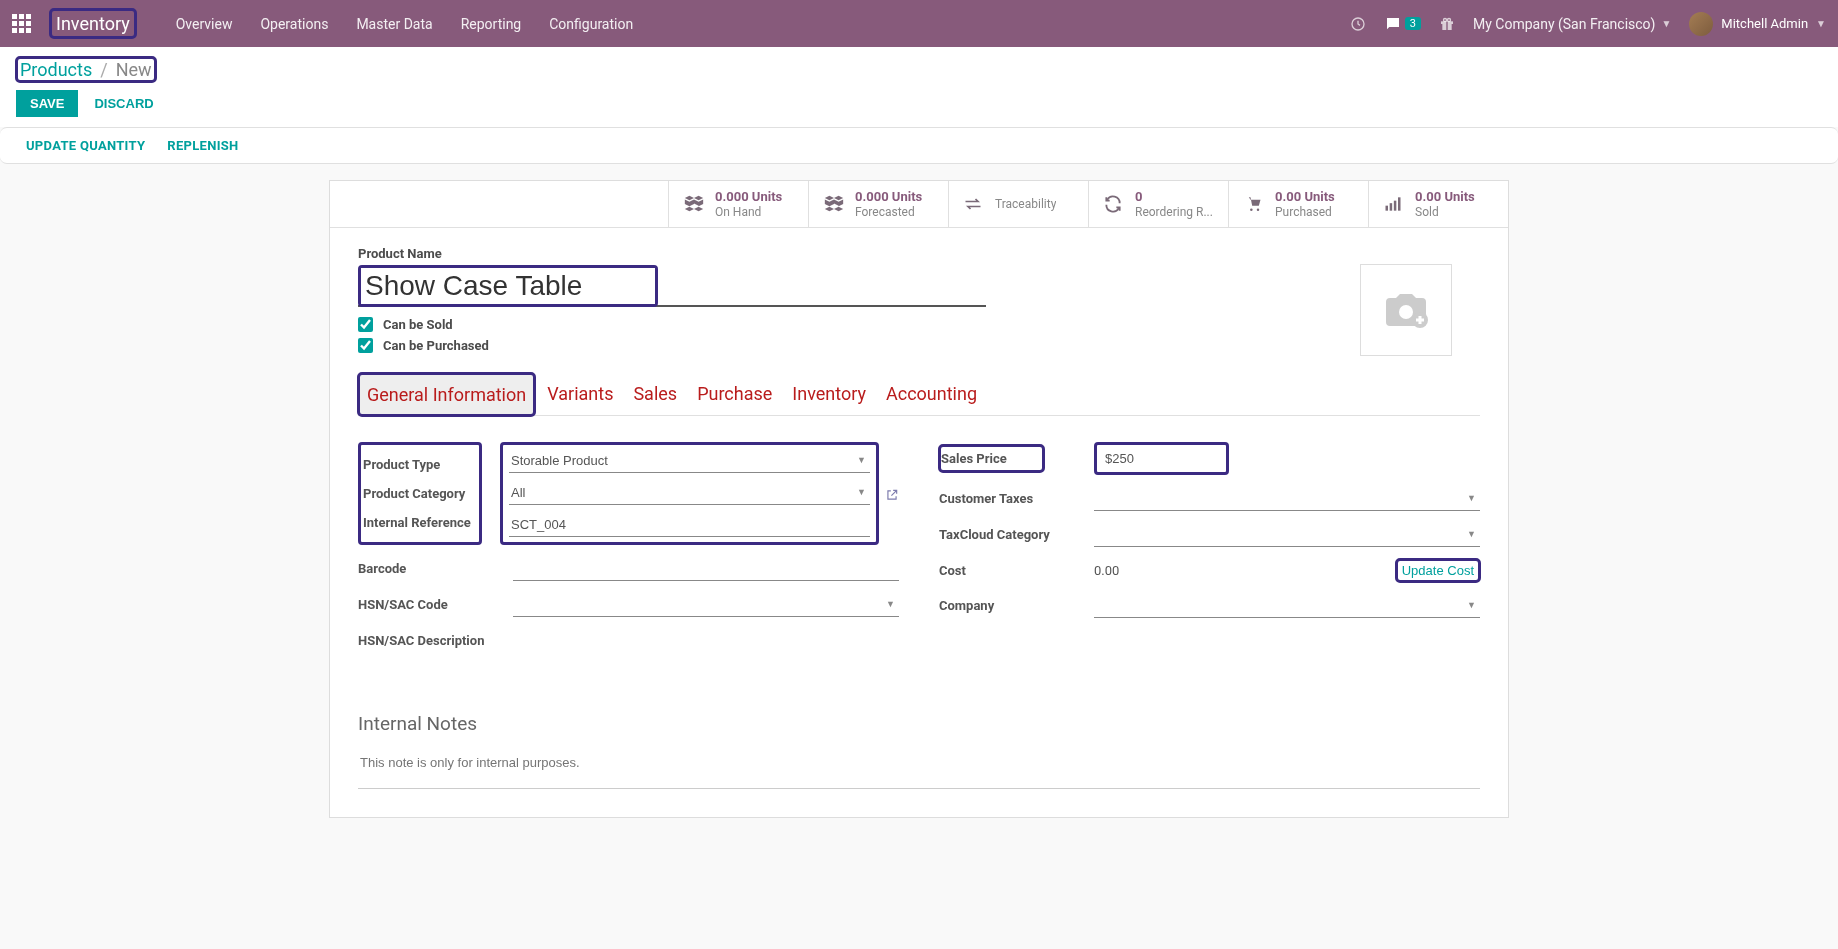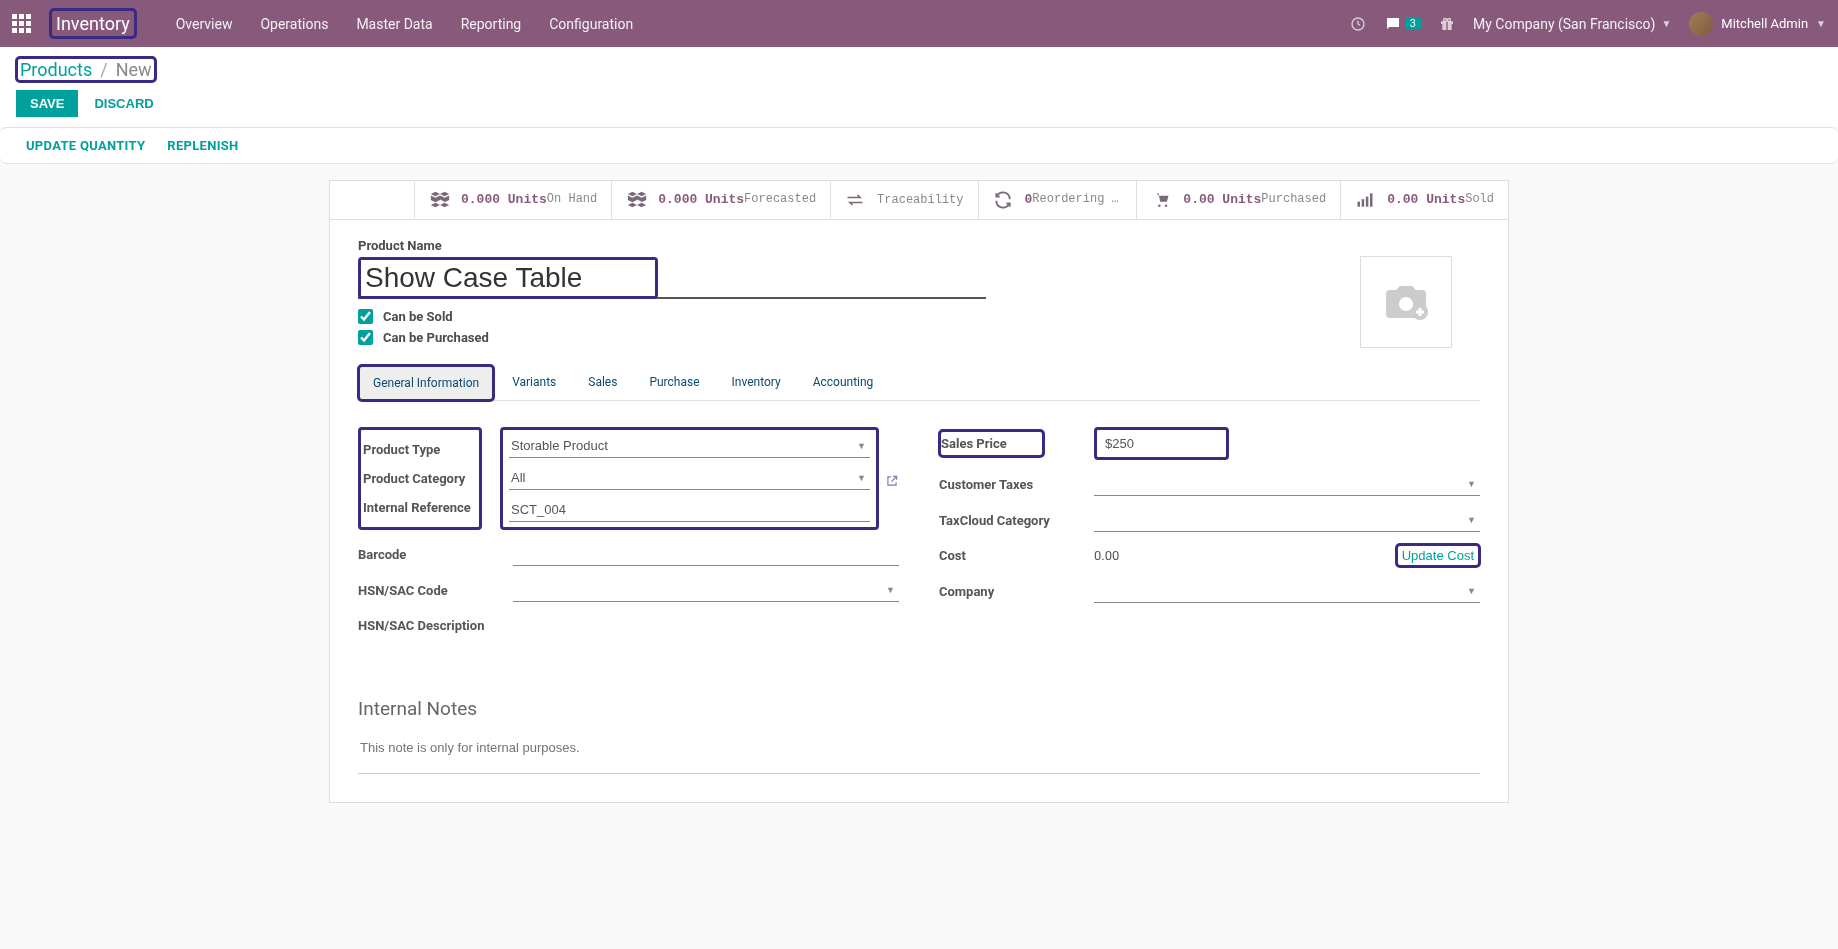--- a/index.html
+++ b/index.html
@@ -24,33 +24,33 @@
 .breadcrumb-current { color: #888; }
 .action-buttons { display: flex; align-items: center; gap: 16px; margin-top: 8px; padding-bottom: 10px; }
 .btn-save { background: #00A09D; color: white; border: none; padding: 6px 14px; font-size: 13px; font-weight: bold; cursor: pointer; }
 .btn-discard { color: #00A09D; background: none; border: none; font-size: 13px; font-weight: bold; cursor: pointer; }
 .subaction-bar { background: white; border-top: 1px solid #e0e0e0; border-bottom: 1px solid #e0e0e0; padding: 10px 26px; display: flex; gap: 22px; border-radius: 7px; }
 .subaction { color: #00A09D; font-size: 13px; font-weight: bold; cursor: pointer; letter-spacing: 0.3px; }
 .form-wrap { max-width: 1180px; margin: 16px auto 0; background: white; border: 1px solid #ddd; }
 .stat-buttons { display: flex; justify-content: flex-end; border-bottom: 1px solid #e0e0e0; }
 .stat-btn { border-left: 1px solid #e0e0e0; padding: 8px 14px; min-width: 140px; display: flex; align-items: center; gap: 10px; cursor: pointer; }
 .stat-icon { color: #7a6a78; font-size: 18px; width: 22px; text-align: center; }
-.stat-text { display: flex; flex-direction: row; line-height: 1.2; font-family: Liberation Mono, monospace; }
+.stat-text { display: flex; flex-direction: column; line-height: 1.2; }
 .stat-value { color: #875A7B; font-weight: bold; font-size: 13px; }
 .stat-label { color: #888; font-size: 12px; white-space: nowrap; overflow: hidden; text-overflow: ellipsis; max-width: 90px; }
 .form-body { padding: 18px 28px 28px; }
 .label-small { font-size: 13px; color: #4c4c4c; font-weight: bold; margin-bottom: 4px; display: block; }
 .product-name-input { font-size: 28px; font-weight: 400; border: none; border-bottom: 2px solid #555; width: 56%; padding: 2px 4px; outline: none; margin-bottom: 10px; color: #333; }
 .checkbox-row { display: flex; align-items: center; gap: 10px; margin: 6px 0; }
 .checkbox-row input[type=checkbox] { accent-color: #00A09D; width: 15px; height: 15px; cursor: pointer; }
 .checkbox-row label { font-size: 13px; font-weight: bold; }
 .image-box { position: absolute; right: 28px; top: 18px; width: 92px; height: 92px; border: 1px solid #ddd; display: flex; align-items: center; justify-content: center; cursor: pointer; color: #ccc; }
 .header-area { position: relative; }
 .tabs { display: flex; margin-top: 20px; border-bottom: 1px solid #e0e0e0; gap: 4px; }
-.tab { padding: 10px 14px; font-size: 12px; cursor: pointer; color: #0c4a6e; }
+.tab { padding: 10px 8px; font-size: 18px; cursor: pointer; color: #b91c1c; }
 .tab.active { background: #eee; border: 1px solid #ddd; border-bottom: 1px solid #eee; margin-bottom: -1px; }
 .form-grid { display: flex; gap: 40px; margin-top: 26px; }
 .form-col { flex: 1; }
 .field-row { display: flex; align-items: center; margin-bottom: 12px; }
 .field-label { width: 155px; font-size: 13px; font-weight: bold; color: #555; }
 .field-input { flex: 1; border: none; border-bottom: 1px solid #888; padding: 4px 2px; font-size: 13px; outline: none; color: #555; background: transparent; }
 .select-wrap { flex: 1; display: flex; align-items: center; border-bottom: 1px solid #888; position: relative; }
 .select-wrap .field-input { border: none; }
 .select-caret { font-size: 9px; color: #888; padding: 0 4px; }
 .external-link { margin-left: 6px; color: #7C7BAD; cursor: pointer; font-size: 13px; }

